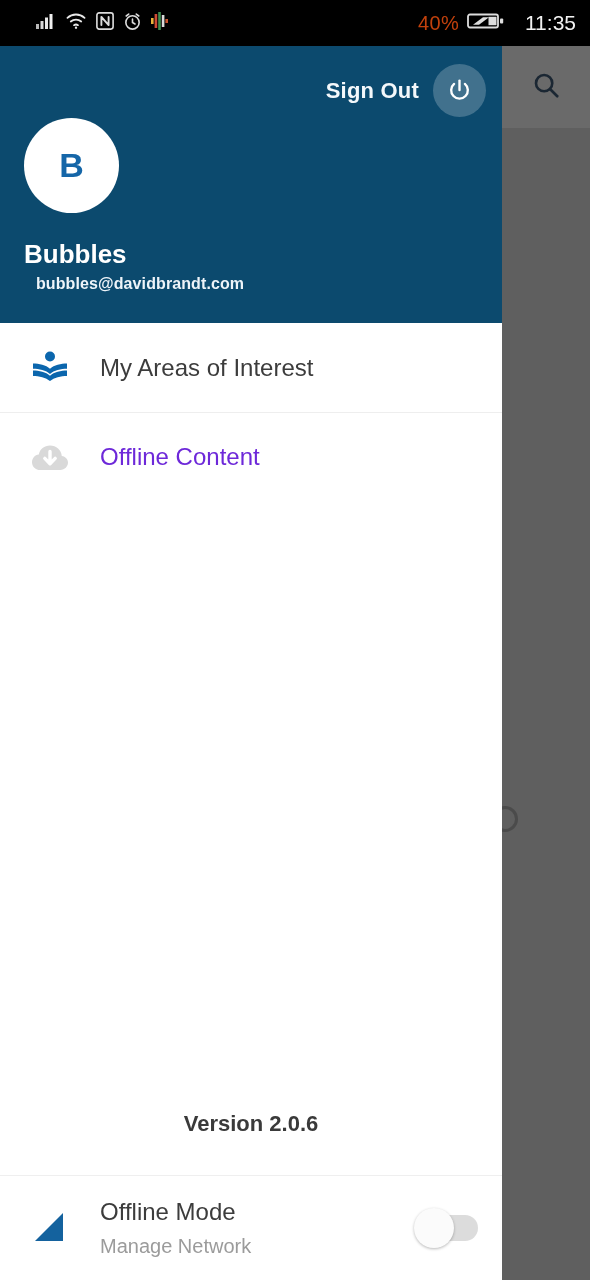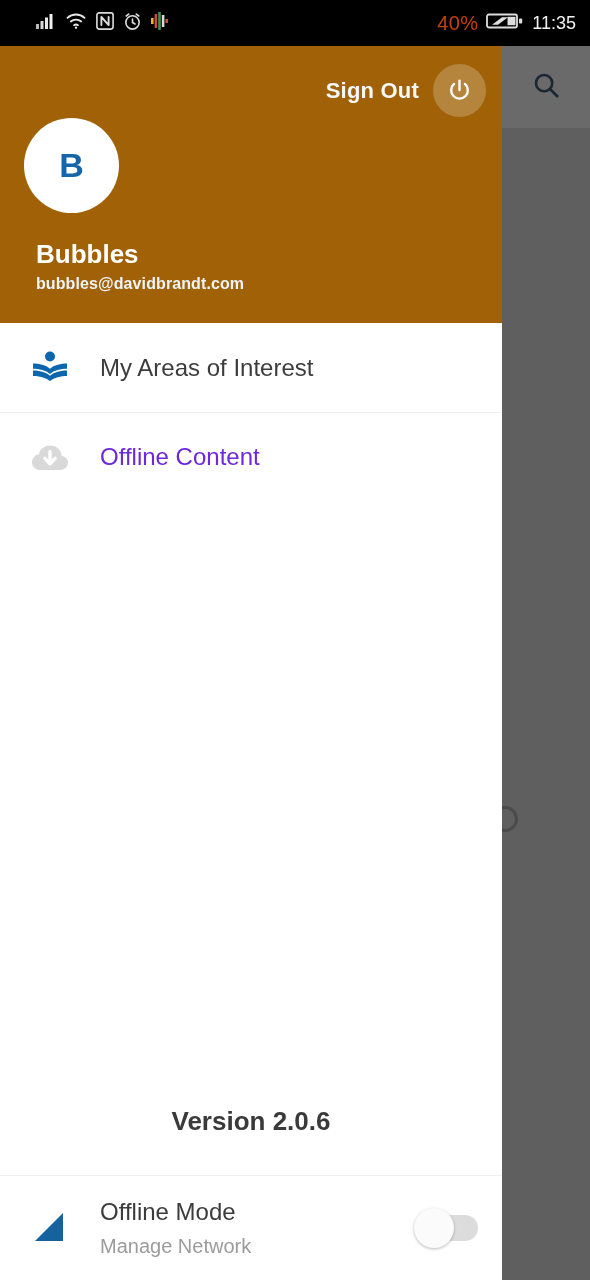--- a/index.html
+++ b/index.html
@@ -14,21 +14,21 @@
 
   
   .statusbar {
     position:absolute; top:0; left:0; width:590px; height:46px;
     background:#000; display:flex; align-items:center;
     padding:0 14px 0 36px;
   }
   .sb-left { display:flex; align-items:center; gap:9px; }
   .sb-right { margin-left:auto; display:flex; align-items:center; gap:8px; }
   .sb-text { color:#c2410c; font-size:20px; letter-spacing:.3px; }
-  .sb-time { color:#f2f2f2; font-size:18px; }
+  .sb-time { color:#f2f2f2; font-size:21px;margin-left:12px; }
 
   
   .scrim { position:absolute; top:46px; left:0; width:590px; height:1234px; background:#5f5f5f; }
   .scrim-toolbar {
     position:absolute; top:46px; left:502px; width:88px; height:82px;
     background:#6a6a6a;
     display:flex; align-items:center; justify-content:center;
   }
   .scrim-ghost {
     position:absolute; left:492px; top:806px; width:26px; height:26px;
@@ -36,42 +36,42 @@
     opacity:.55;
   }
 
   
   .drawer {
     position:absolute; top:46px; left:0; width:502px; height:1234px;
     background:#ffffff; display:flex; flex-direction:column;
   }
 
   .drawer-header {
-    background:#a16207; height:277px; position:relative; flex:none;
+    background:#0c4a6e; height:277px; position:relative; flex:none;
     padding:0 24px;
   }
   .signout-row {
     position:absolute; right:16px; top:18px;
     display:flex; align-items:center; gap:14px;
   }
   .signout-label { color:#f4f8fb; font-size:22px; font-weight:bold; letter-spacing:.2px; }
   .power-btn {
     width:53px; height:53px; border-radius:50%;
     background:rgba(255,255,255,.22);
     display:flex; align-items:center; justify-content:center;
   }
   .avatar {
     position:absolute; left:24px; top:72px;
     width:95px; height:95px; border-radius:50%;
     background:#ffffff; display:flex; align-items:center; justify-content:center;
   }
   .avatar-letter { color:#1566a8; font-size:34px; font-weight:bold; }
   .user-name {
     position:absolute; left:24px; top:193px;
-    color:#ffffff; font-size:26px; font-weight:bold;margin-left:12px;
+    color:#ffffff; font-size:26px; font-weight:bold;
   }
   .user-email {
     position:absolute; left:36px; top:229px;
     color:#eef4f9; font-size:16px; font-weight:bold; letter-spacing:.1px;
   }
 
   
   .menu { flex:none;text-align:center; }
   .menu-item {
     height:89px; display:flex; align-items:center; padding:0 24px;
@@ -79,21 +79,21 @@
   }
   .menu-item + .menu-item { border-top:1px solid #eeeeee; }
   .menu-icon { width:52px; display:flex; align-items:center; justify-content:center; flex:none; }
   .menu-label { font-size:24px; color:#3c3c3c; margin-left:24px; }
   .menu-label.muted { color:#6d28d9; }
 
   
   .filler { flex:1; position:relative; background:#fff; }
   .version {
     position:absolute; left:0; right:0; bottom:38px;
-    text-align:center; font-size:26px; color:#3a3a3a; font-weight:bold;
+    text-align:center; font-size:22px; color:#3a3a3a; font-weight:bold;
   }
 
   
   .footer {
     flex:none; height:105px; border-top:1px solid #efefef;
     display:flex; align-items:center; padding:0 24px; background:#fff;
   }
   .footer-icon { width:52px; display:flex; align-items:center; justify-content:center; flex:none; }
   .footer-text { margin-left:24px; display:flex; flex-direction:column; gap:2px; }
   .footer-title { font-size:24px; color:#3c3c3c; }

